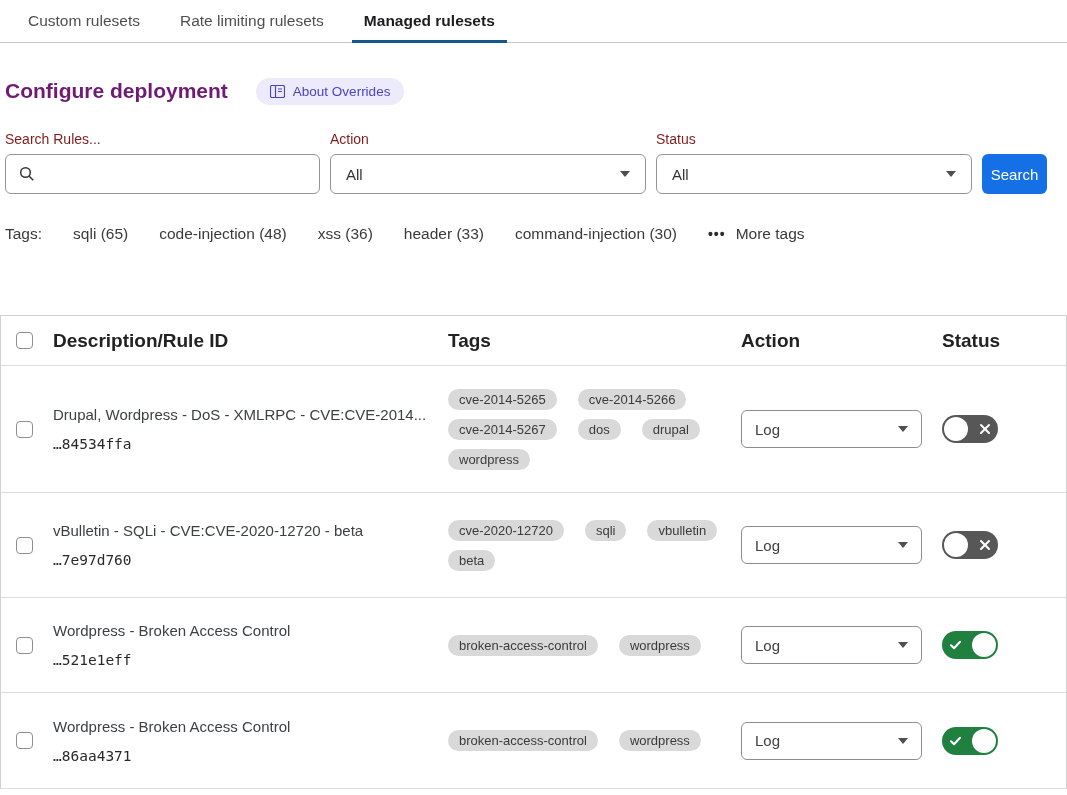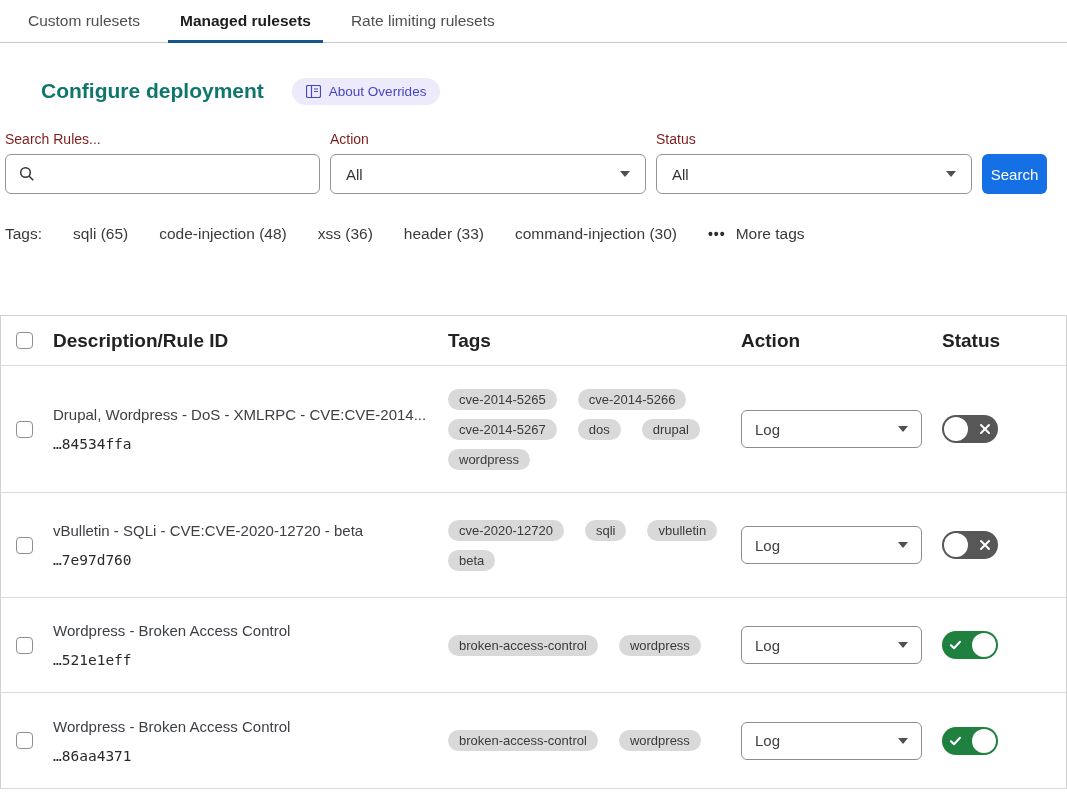--- a/index.html
+++ b/index.html
@@ -8,21 +8,21 @@
 
   
   .tabs { display:flex; border-bottom:1px solid #c9c9c9; padding-left:16px; }
   .tab { font-size:15.5px; color:#4f4f4f; padding:12px 12px 10px;
     border-bottom:3px solid transparent; margin-bottom:-1px; cursor:pointer; white-space:nowrap; }
   .tab + .tab { margin-left:16px; }
   .tab.active { color:#1d1d1f; font-weight:700; border-bottom-color:#15568f; }
 
   
   .page-head { display:flex; align-items:center; gap:28px; margin:34px 0 0 5px; height:28px; }
-  .page-title { font-size:21px; font-weight:700; color:#0f766e;margin-left:36px; }
+  .page-title { font-size:21px; font-weight:700; color:#701a75; }
   .about-badge { display:flex; align-items:center; gap:8px; height:27px; padding:0 14px;
     background:#edebfb; color:#4745c4; border-radius:14px; font-size:13.5px; cursor:pointer; }
   .about-badge svg { display:block; }
 
   
   .filters { display:flex; align-items:flex-end; gap:10px; margin:26px 0 0 5px; }
   .field label { display:block; font-size:14px; color:#7f1d1d; margin-bottom:7px; }
   .control { height:40px; border:1px solid #949494; border-radius:6px; background:#fff;
     display:flex; align-items:center;gap:32px; }
   .search-box { width:315px; padding:0 10px 0 13px; gap:9px; }
@@ -76,22 +76,22 @@
   .toggle.off .mark { position:absolute; right:7px; top:8px; }
   .toggle.on { background:#1f8040; }
   .toggle.on .knob { right:2px; }
   .toggle.on .mark { position:absolute; left:7px; top:8px; }
 </style>
 </head>
 <body>
 
 <div class="tabs">
   <div class="tab">Custom rulesets</div>
+  <div class="tab">Rate limiting rulesets</div>
   <div class="tab active">Managed rulesets</div>
-  <div class="tab">Rate limiting rulesets</div>
 </div>
 
 <div class="page-head">
   <div class="page-title">Configure deployment</div>
   <div class="about-badge">
     <svg width="15" height="13" viewBox="0 0 15 13">
       <rect x="0.5" y="0.5" width="14" height="12" rx="1.5" fill="none" stroke="#4745c4" stroke-width="1.2"></rect>
       <line x1="5.5" y1="1" x2="5.5" y2="12" stroke="#4745c4" stroke-width="1.2"></line>
       <line x1="8" y1="4" x2="12" y2="4" stroke="#4745c4" stroke-width="1"></line>
       <line x1="8" y1="6.5" x2="12" y2="6.5" stroke="#4745c4" stroke-width="1"></line>

